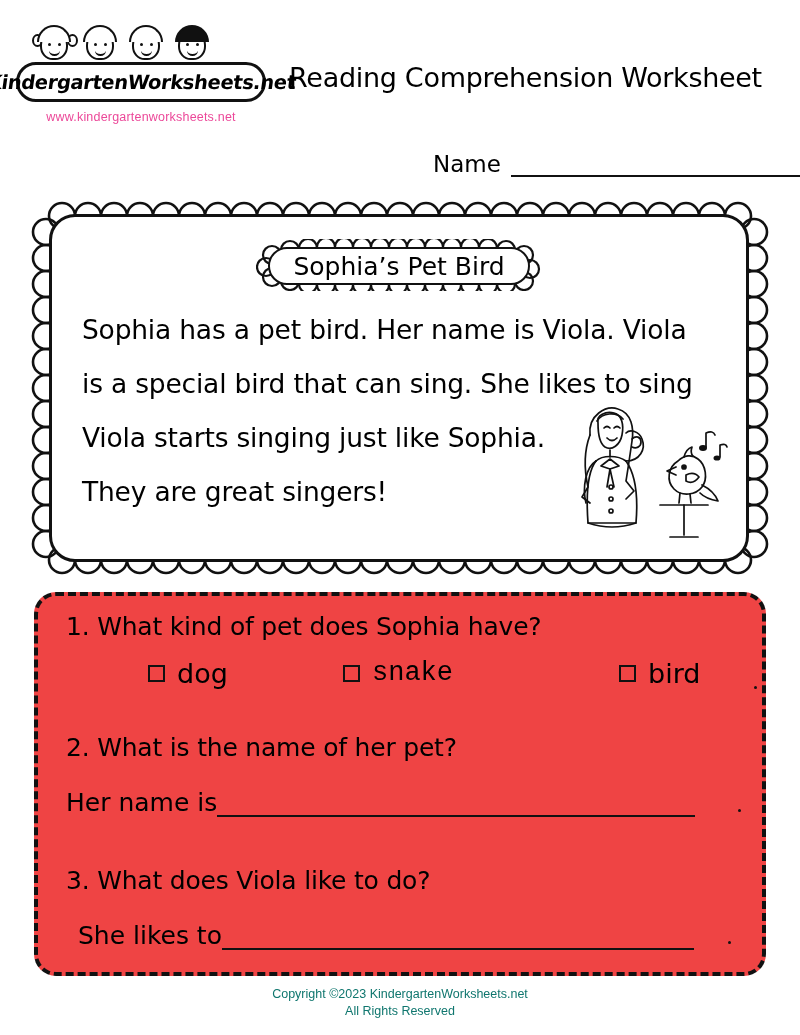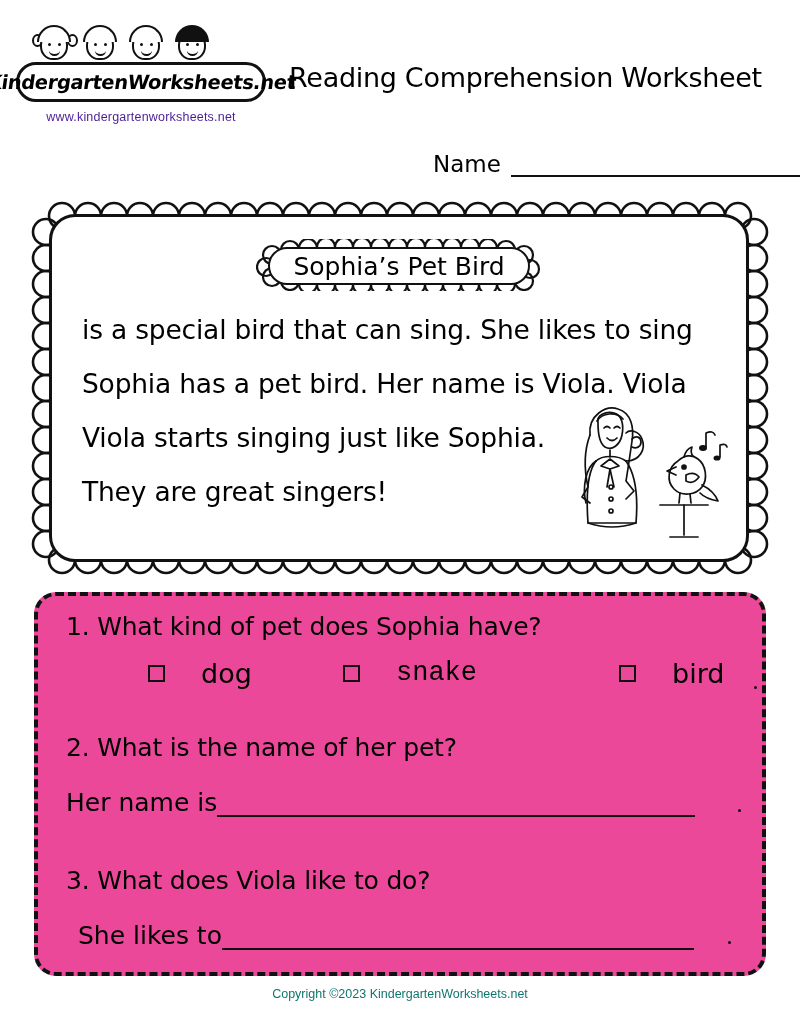--- a/index.html
+++ b/index.html
@@ -120,21 +120,21 @@
     font-weight: bold;
     font-size: 19.5px;
     letter-spacing: -0.4px;
     transform: skewX(-8deg);
     white-space: nowrap;
   }
   .logo-url {
     margin-top: 8px;
     font-family: "Liberation Sans", sans-serif;
     font-size: 12.5px;
-    color: #4c1d95;
+    color: #ec4899;
     text-align: center;
     width: 250px;
     letter-spacing: 0.2px;
   }
 
   .worksheet-title {
     position: absolute;
     left: 268px;
     top: 32px;
     width: 515px;
@@ -238,21 +238,21 @@
 
   
   .questions {
     position: absolute;
     left: 34px;
     top: 592px;
     width: 732px;
     height: 384px;
     border: 4px dashed #111;
     border-radius: 22px;
-    background: #ec4899;
+    background: #ef4444;
     box-sizing: border-box;
   }
   .q-text {
     position: absolute;
     font-family: "DejaVu Sans", sans-serif;
     font-size: 25px;
     letter-spacing: -0.2px;
     white-space: nowrap;
   }
   .q1 { left: 28px; top: 16px; }
@@ -265,21 +265,20 @@
     top: 62px;
     width: 732px;
     height: 44px;
   }
   .choice {
     position: absolute;
     display: flex;
     align-items: center;
     font-family: "DejaVu Sans", sans-serif;
     font-size: 27px;
-    gap: 24px;
   }
   .choice .box {
     width: 17px;
     height: 17px;
     border: 2.2px solid #111;
     margin-right: 12px;
     box-sizing: border-box;
   }
   .c1 { left: 110px; }
   .c2 { left: 305px; font-family: Liberation Mono, monospace; }
@@ -517,22 +516,22 @@
             <circle cx="16" cy="38" r="9"></circle>
             <circle cx="10" cy="28" r="9"></circle>
         </g>
       </svg>
       <div class="bubble-inner">
         <span class="story-title-text">Sophia’s Pet Bird</span>
       </div>
     </div>
 
     <div class="story-text">
+      <div>Sophia has a pet bird. Her name is Viola. Viola</div>
       <div>is a special bird that can sing. She likes to sing</div>
-      <div>Sophia has a pet bird. Her name is Viola. Viola</div>
       <div>Viola starts singing just like Sophia.</div>
       <div>They are great singers!</div>
     </div>
 
     <svg class="illus" viewBox="0 0 170 155">
       <g fill="none" stroke="#111" stroke-width="1.7" stroke-linecap="round" stroke-linejoin="round">
 
         <path d="M30 40 C28 20, 46 10, 58 14 C72 18, 74 34, 72 46 C70 60, 68 74, 66 86 L74 96 L66 104"></path>
         <path d="M30 40 C24 56, 24 74, 28 92 L22 102 L30 108"></path>
 
@@ -622,13 +621,14 @@
   <div class="q-text q3">3. What does Viola like to do?</div>
   <div class="answer-row a3">
     <span class="answer-prefix">She likes to</span>
     <span class="answer-line"></span>
   </div>
   <span class="dot dot3"></span>
 </div>
 
 <div class="footer">
   <div>Copyright ©2023 KindergartenWorksheets.net</div>
+  <div>All Rights Reserved</div>
 </div>
 
 </body></html>

